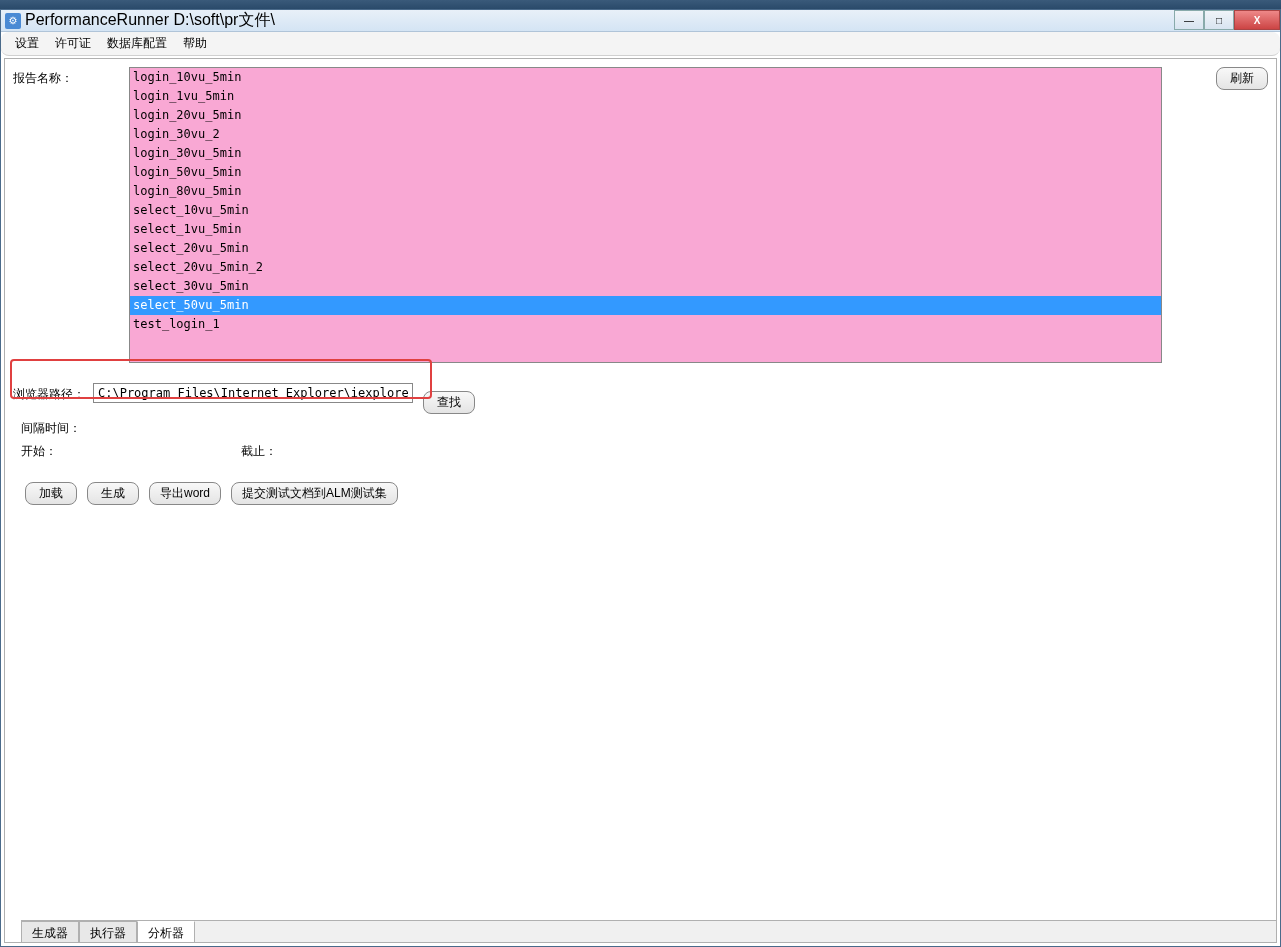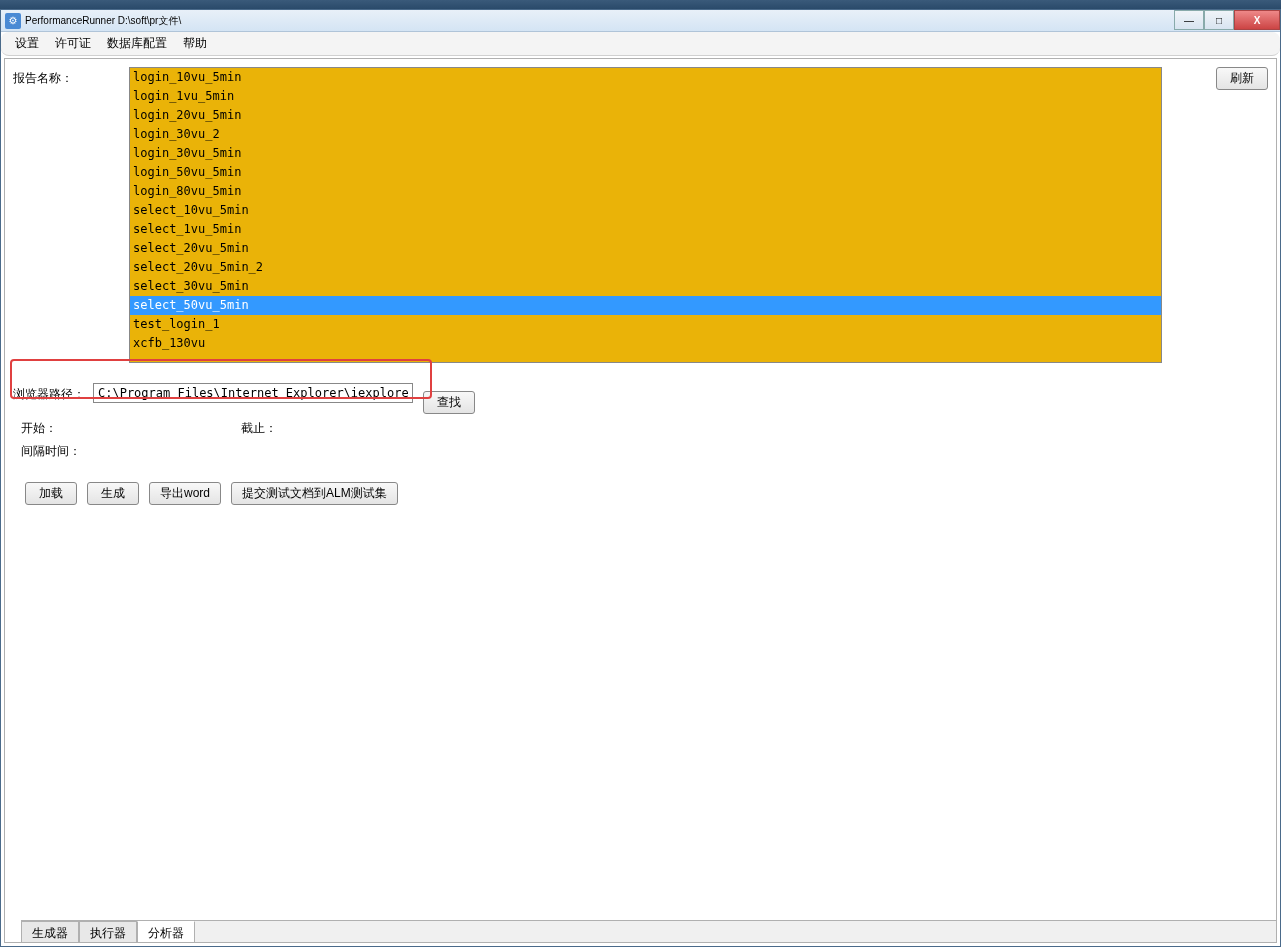--- a/index.html
+++ b/index.html
@@ -43,21 +43,21 @@
   background: #4a8ad4;
   border-radius: 2px;
   margin-right: 4px;
   display: inline-flex;
   align-items: center;
   justify-content: center;
   color: #fff;
   font-size: 10px;
 }
 .titlebar-text {
-  font-size: 10px;
+  font-size: 16px;
   color: #000;
   text-align: center;
 }
 .win-controls {
   position: absolute;
   right: 0;
   top: 0;
   display: flex;
   height: 20px;
 }
@@ -117,21 +117,21 @@
 }
 .label {
   width: 80px;
   font-size: 12px;
   padding-top: 3px;
 }
 .listbox {
   width: 1087px;
   height: 296px;
   border: 1px solid #888;
-  background: #eab308;
+  background: #f9a8d4;
   overflow-y: auto;
   font-family: SimSun, monospace;
   font-size: 12px;
 }
 .list-item {
   padding: 1px 3px;
   line-height: 17px;
   cursor: default;
   white-space: nowrap;
 }
@@ -141,21 +141,21 @@
 }
 .refresh-btn {
   margin-left: 14px;
 }
 .btn {
   min-width: 52px;
   height: 23px;
   padding: 0 10px;
   border: 1px solid #888;
   background: linear-gradient(to bottom, #f8f8f8, #e4e4e4);
-  border-radius: 3px;
+  border-radius: 8px;
   font-size: 12px;
   font-family: inherit;
   cursor: pointer;
 }
 .browser-row {
   display: flex;
   align-items: center;
   margin-top: 8px;
   position: relative;
 }
@@ -256,39 +256,38 @@
             <div class="list-item">login_30vu_5min</div>
             <div class="list-item">login_50vu_5min</div>
             <div class="list-item">login_80vu_5min</div>
             <div class="list-item">select_10vu_5min</div>
             <div class="list-item">select_1vu_5min</div>
             <div class="list-item">select_20vu_5min</div>
             <div class="list-item">select_20vu_5min_2</div>
             <div class="list-item">select_30vu_5min</div>
             <div class="list-item selected">select_50vu_5min</div>
             <div class="list-item">test_login_1</div>
-            <div class="list-item">xcfb_130vu</div>
           </div>
         <button class="btn refresh-btn">刷新</button>
       </div>
 
       <div class="browser-row">
         <div class="highlight-box"></div>
         <div class="label">浏览器路径：</div>
         <input type="text" class="text-input" value="C:\Program Files\Internet Explorer\iexplore.exe" style="">
         <button class="btn find-btn">查找</button>
       </div>
 
       <div class="time-row">
+        <div class="time-label start">间隔时间：</div>
+      </div>
+
+      <div class="time-row">
         <div class="time-label start">开始：</div>
         <div class="time-label">截止：</div>
-      </div>
-
-      <div class="time-row">
-        <div class="time-label start">间隔时间：</div>
       </div>
 
       <div class="button-row">
         <button class="btn">加载</button>
         <button class="btn">生成</button>
         <button class="btn">导出word</button>
         <button class="btn">提交测试文档到ALM测试集</button>
       </div>
 
     </div>

